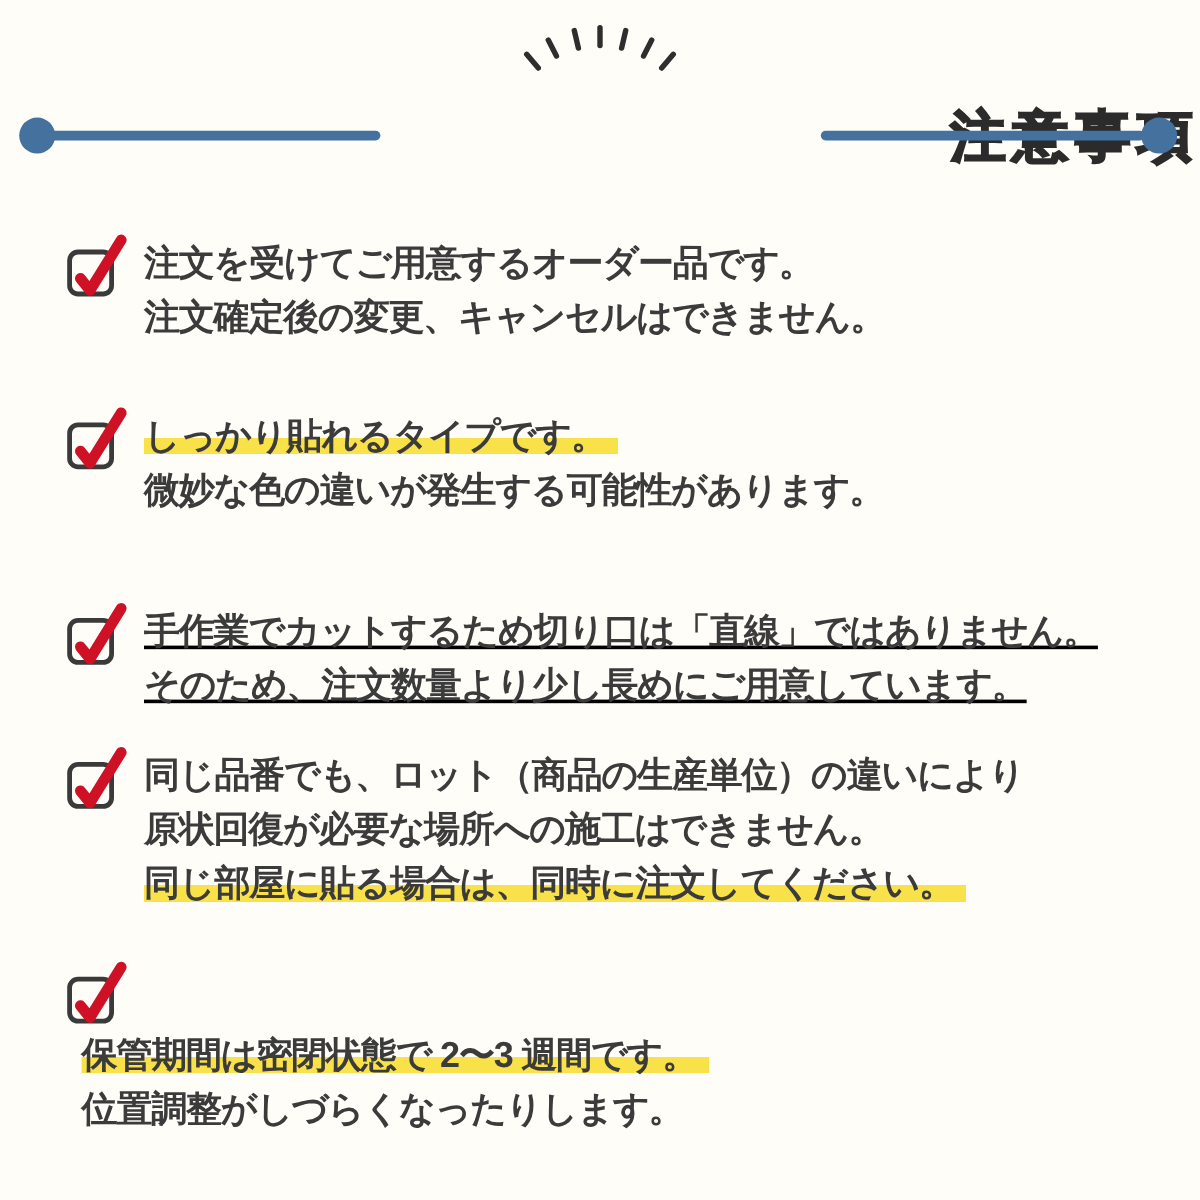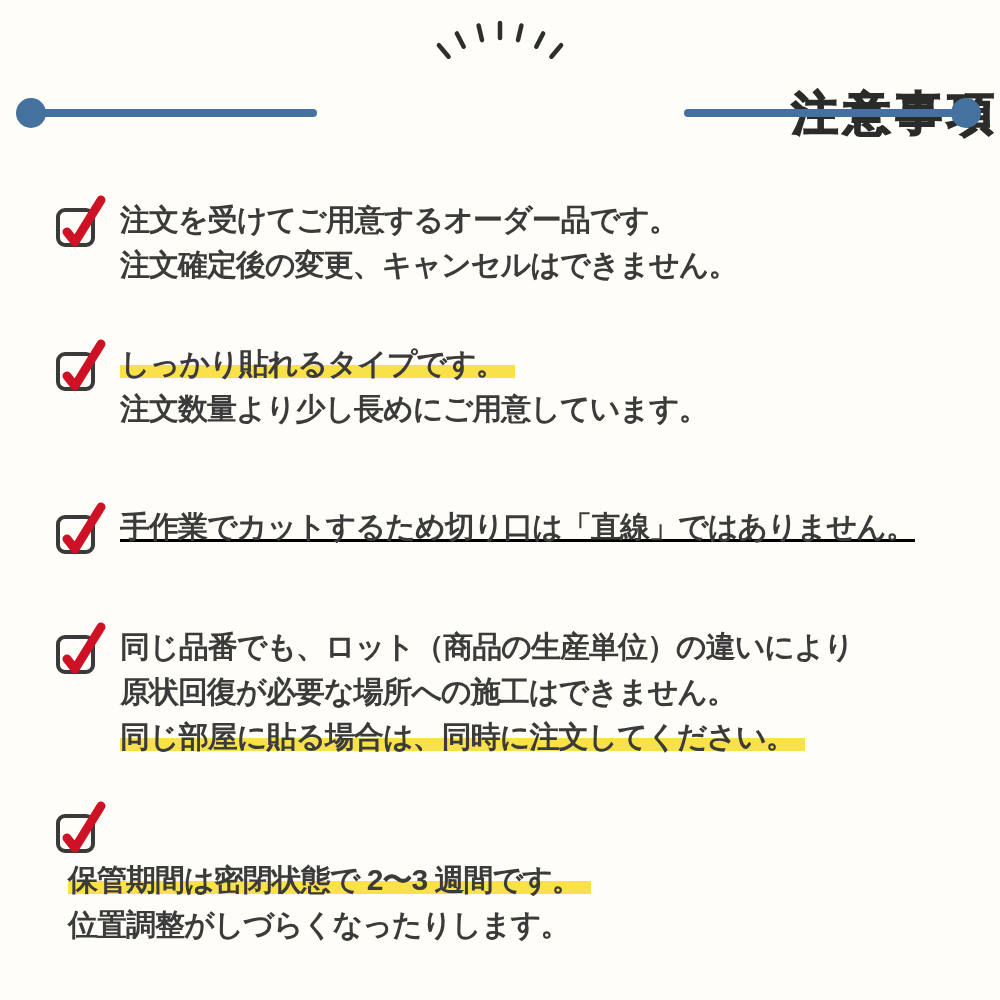--- a/index.html
+++ b/index.html
@@ -132,31 +132,32 @@
     </div>
   </div>
 
   <div class="item item-2">
     <svg class="checkbox-icon" viewBox="0 0 52 56">
       <rect x="4" y="16" width="35" height="35" rx="7" fill="none" stroke="var(--checkbox-border)" stroke-width="4"></rect>
       <polyline points="13,38 21,48 47,6" fill="none" stroke="var(--check-red)" stroke-width="9" stroke-linecap="round" stroke-linejoin="round"></polyline>
     </svg>
     <div class="lines">
       <div class="line"><span class="hl">しっかり貼れるタイプです。</span></div>
-      <div class="line"><span>注文数量より少し長めにご用意しています。</span></div>
+      <div class="line"><span>微妙な色の違いが発生する可能性があります。</span></div>
     </div>
   </div>
 
   <div class="item item-3">
     <svg class="checkbox-icon" viewBox="0 0 52 56">
       <rect x="4" y="16" width="35" height="35" rx="7" fill="none" stroke="var(--checkbox-border)" stroke-width="4"></rect>
       <polyline points="13,38 21,48 47,6" fill="none" stroke="var(--check-red)" stroke-width="9" stroke-linecap="round" stroke-linejoin="round"></polyline>
     </svg>
     <div class="lines">
       <div class="line"><span>手作業でカットするため切り口は「直線」ではありません。</span></div>
+      <div class="line"><span>そのため、注文数量より少し長めにご用意しています。</span></div>
     </div>
   </div>
 
   <div class="item item-4">
     <svg class="checkbox-icon" viewBox="0 0 52 56">
       <rect x="4" y="16" width="35" height="35" rx="7" fill="none" stroke="var(--checkbox-border)" stroke-width="4"></rect>
       <polyline points="13,38 21,48 47,6" fill="none" stroke="var(--check-red)" stroke-width="9" stroke-linecap="round" stroke-linejoin="round"></polyline>
     </svg>
     <div class="lines">
       <div class="line"><span>同じ品番でも、ロット（商品の生産単位）の違いにより</span></div>

